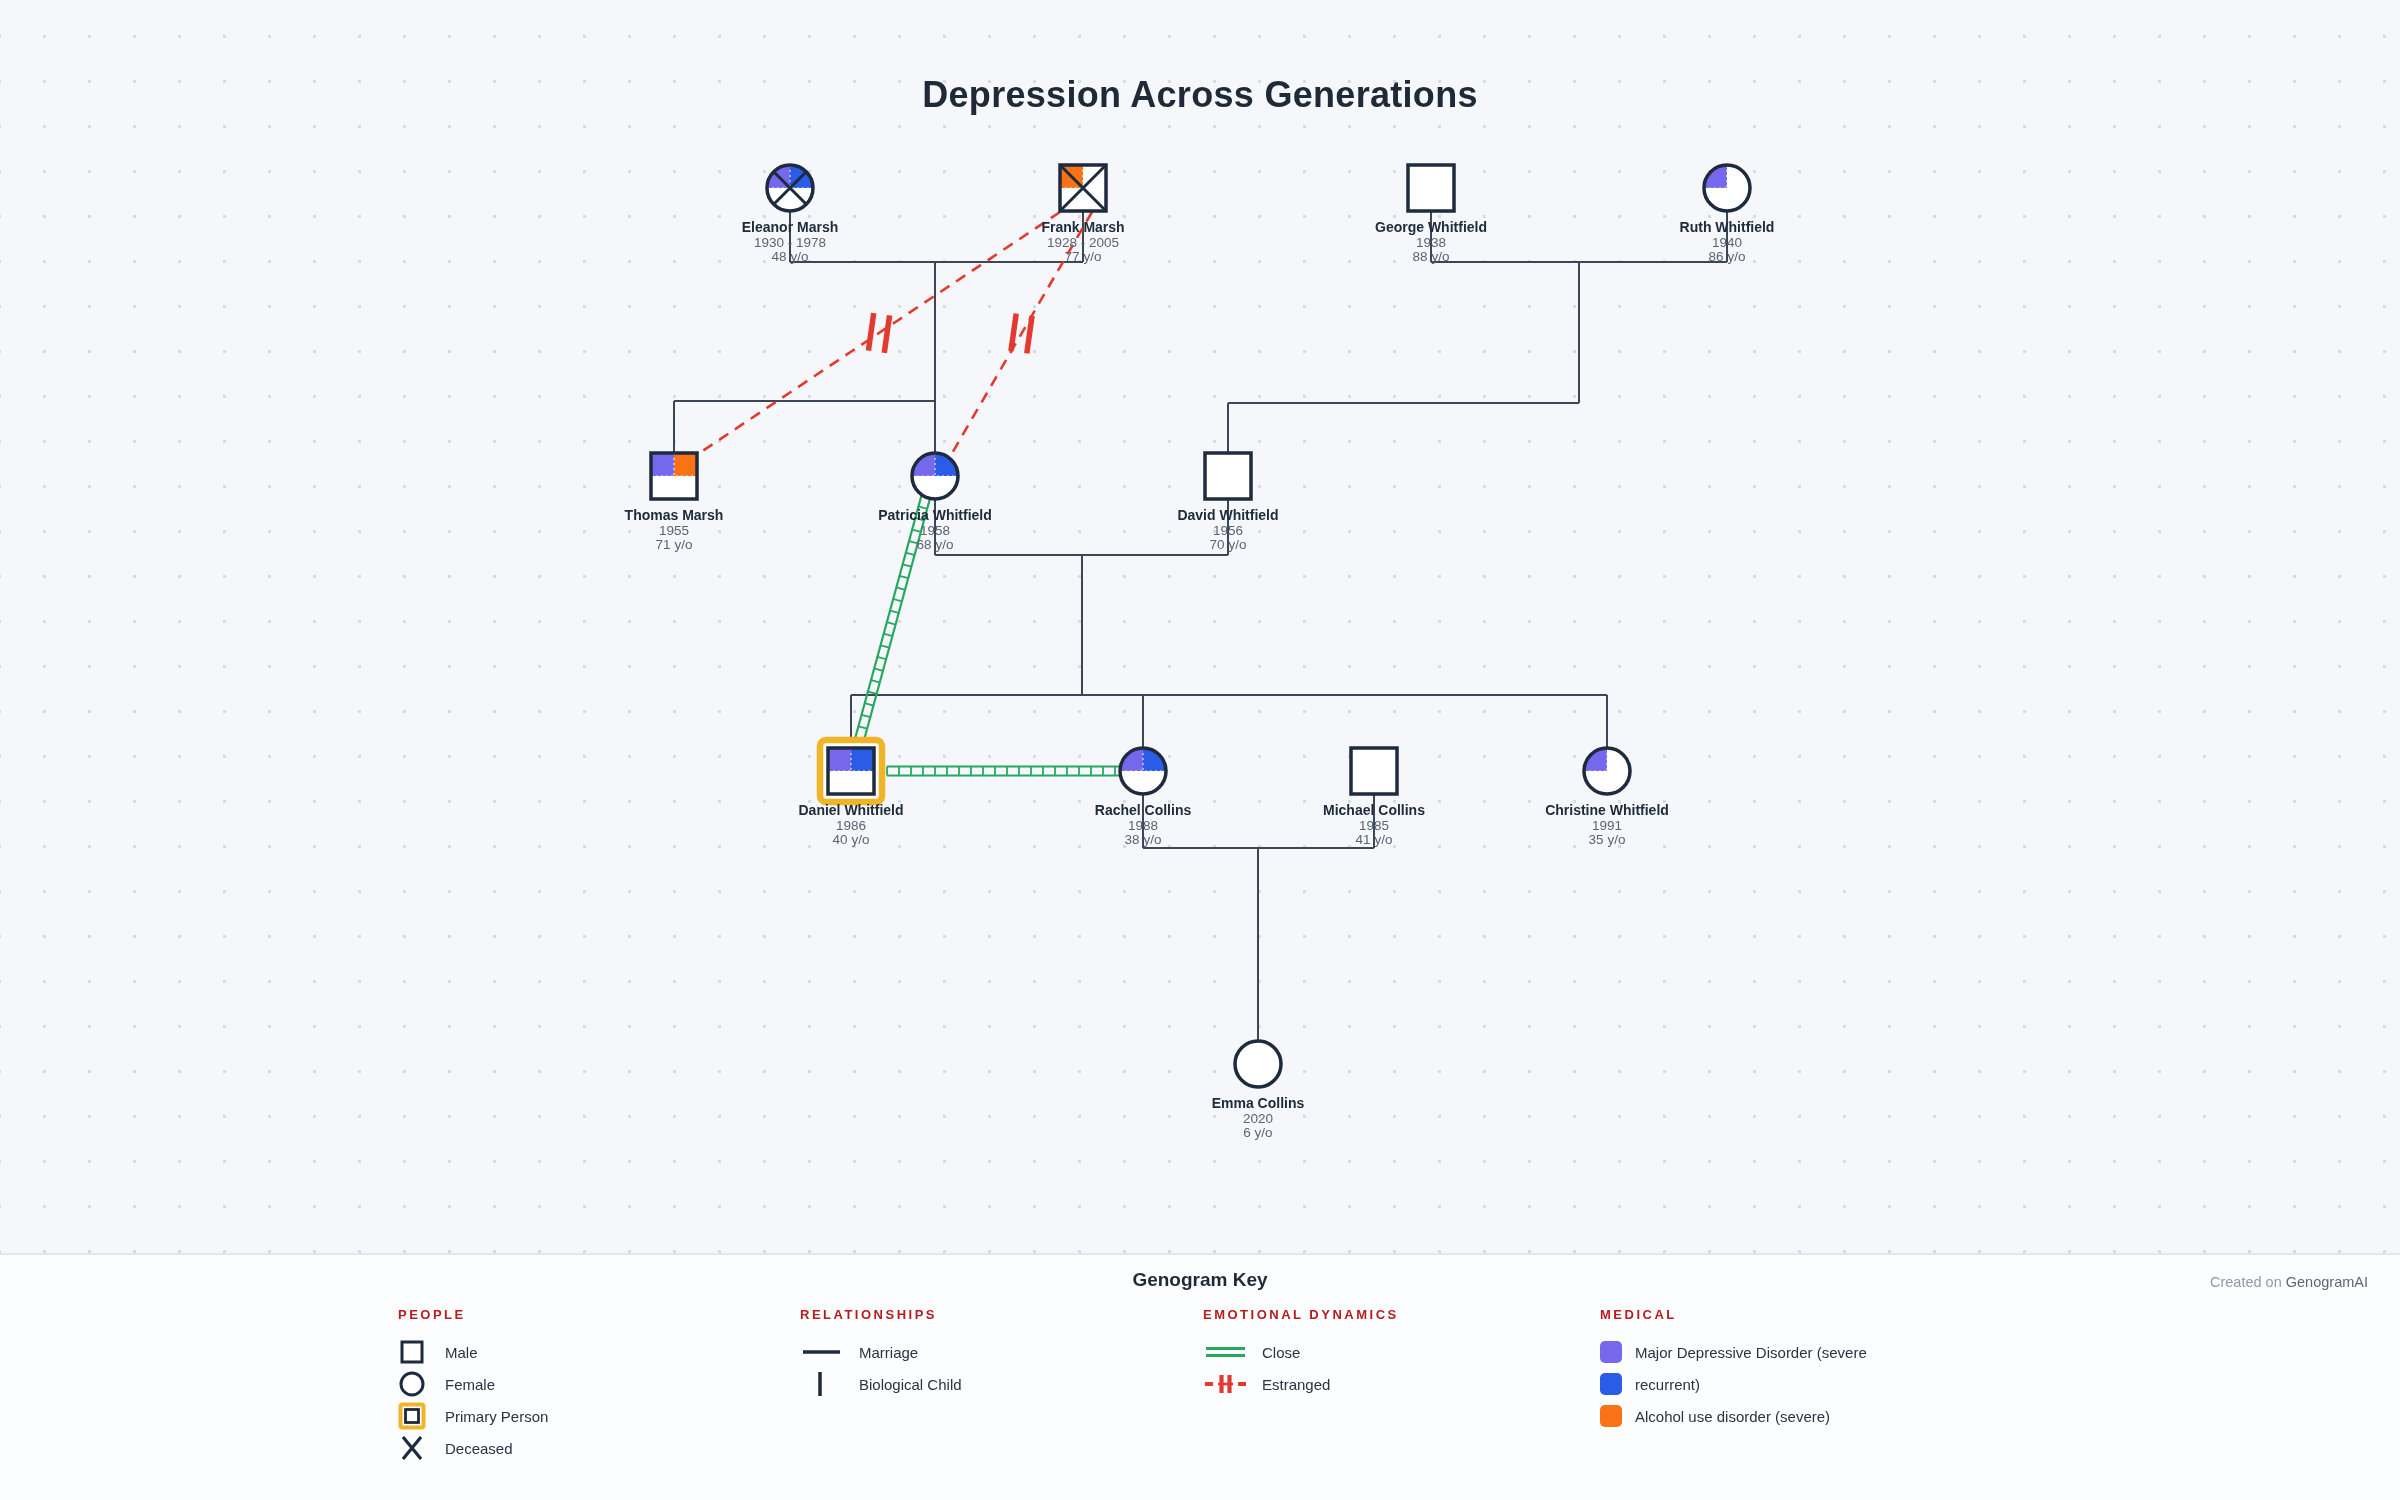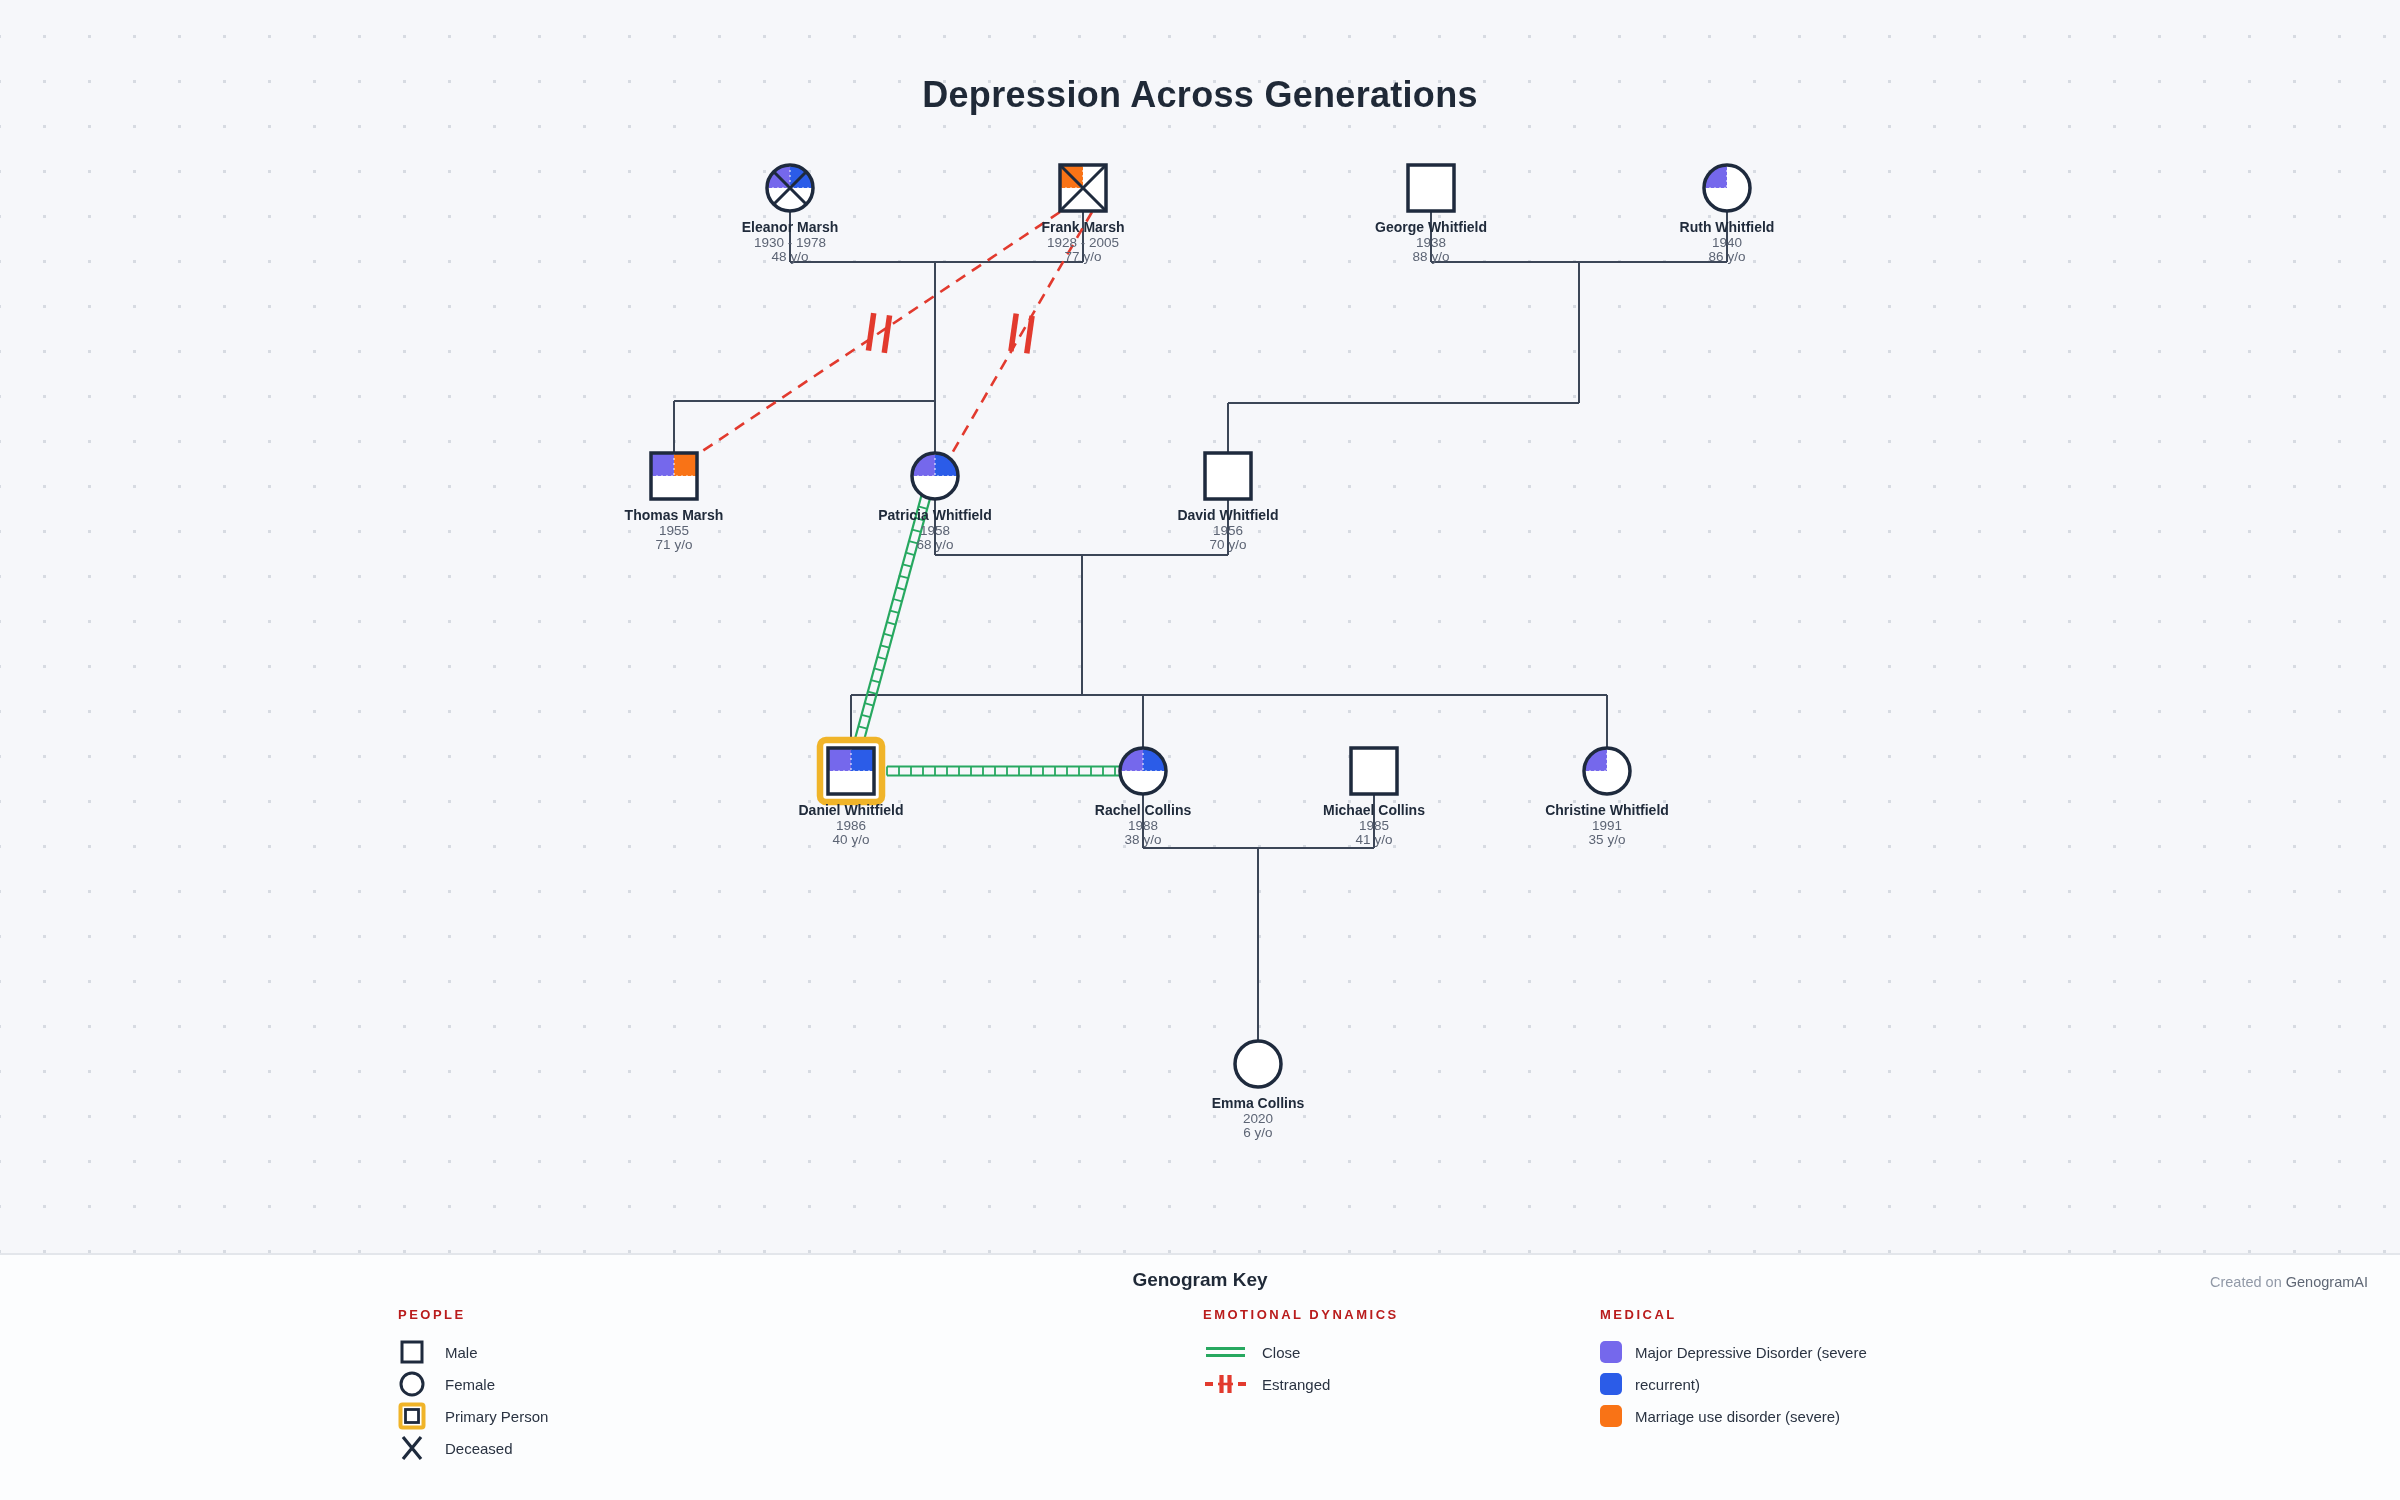--- a/index.html
+++ b/index.html
@@ -287,20 +287,39 @@
       <div class="krow">
         <span class="kicon">
           <svg width="28" height="28">
               <path d="M5 3 L23 25 M23 3 L5 25" stroke="#1e2a3d" stroke-width="3.2" fill="none"></path>
             </svg>
         </span>
         <span class="klabel">Deceased</span>
       </div>
     </div>
 
+    <div class="kcol" style="left:800px">
+      <div class="khead">RELATIONSHIPS</div>
+      <div class="krow">
+        <span class="kicon wide">
+          <svg width="44" height="28">
+              <line x1="3" y1="14" x2="40" y2="14" stroke="#1e2a3d" stroke-width="3.5"></line>
+            </svg>
+        </span>
+        <span class="klabel">Marriage</span>
+      </div>
+      <div class="krow">
+        <span class="kicon wide">
+          <svg width="44" height="30">
+              <line x1="20" y1="3" x2="20" y2="27" stroke="#1e2a3d" stroke-width="3.5"></line>
+            </svg>
+        </span>
+        <span class="klabel">Biological Child</span>
+      </div>
+    </div>
 
     <div class="kcol" style="left:1203px">
       <div class="khead">EMOTIONAL DYNAMICS</div>
       <div class="krow">
         <span class="kicon wide">
           <svg width="46" height="28">
             <line x1="3" y1="10.5" x2="42" y2="10.5" stroke="#27a860" stroke-width="3.2"></line>
             <line x1="3" y1="17.5" x2="42" y2="17.5" stroke="#27a860" stroke-width="3.2"></line>
           </svg>
         </span>
@@ -325,17 +344,17 @@
       <div class="krow">
         <span class="swatch" style="background: rgb(117, 104, 236);"></span>
         <span class="klabel">Major Depressive Disorder (severe</span>
       </div>
       <div class="krow">
         <span class="swatch" style="background: rgb(43, 92, 232);"></span>
         <span class="klabel">recurrent)</span>
       </div>
       <div class="krow">
         <span class="swatch" style="background: rgb(249, 115, 22);"></span>
-        <span class="klabel">Marriage use disorder (severe)</span>
+        <span class="klabel">Alcohol use disorder (severe)</span>
       </div>
     </div>
   </div>
 </div>
 
 </body></html>

